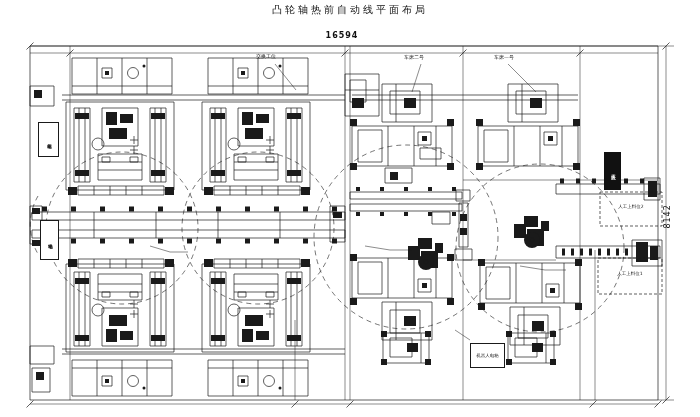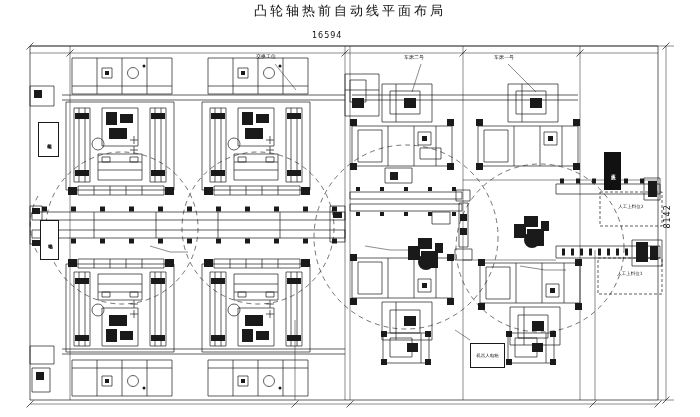--- a/index.html
+++ b/index.html
@@ -12,21 +12,21 @@
   svg *{stroke:#1a1a1a;fill:none;stroke-width:0.7;vector-effect:non-scaling-stroke;}
   svg .f{fill:#1a1a1a;stroke:none;}
   svg .thin{stroke-width:0.5;}
   svg .dash{stroke-dasharray:5 4;stroke-width:0.6;}
   svg .dbox{stroke-dasharray:3 2;stroke-width:0.7;}
   svg .feet{stroke-width:5;stroke-dasharray:5 24;}
   svg .feet2{stroke-width:4;stroke-dasharray:4 20;}
   svg .parts{stroke-width:7;stroke-dasharray:3 6;}
   svg .marks{stroke-width:5;stroke-dasharray:4 12;}
   .lbl{position:absolute;line-height:1.1;white-space:nowrap;}
-  .title{left:0;right:0;top:4px;text-align:center;font-size:13px;letter-spacing:3px;}
+  .title{left:0;right:0;top:4px;text-align:center;font-size:10px;letter-spacing:3px;}
   .dim{font-size:8px;letter-spacing:1px;}
   .small{font-size:5px;}
   .vert{writing-mode:vertical-rl;text-orientation:upright;white-space:normal;
         display:flex;align-items:center;justify-content:center;}
   .cab{border:0.5px solid #1a1a1a;background:#fff;font-size:4.5px;letter-spacing:0;}
   .blackbox{background:#111;color:#fff;font-size:4.5px;}
   .boxlbl{text-align:center;font-size:4.5px;}
   .elbox{position:absolute;border:0.8px solid #1a1a1a;display:flex;
          align-items:center;justify-content:center;font-size:4.5px;background:#fff;}
 </style>
@@ -251,21 +251,21 @@
       <polyline class="thin" points="508,64 536,92"></polyline>
       <polyline class="thin" points="150,246 170,252 188,252"></polyline>
       <polyline class="thin" points="365,246 390,250 412,250"></polyline>
       <polyline class="thin" points="520,266 545,270 566,270"></polyline>
       <polyline class="thin" points="470,340 455,330"></polyline>
     </g>
   </svg>
 
   <div class="lbl title">凸轮轴热前自动线平面布局</div>
 
-  <div class="lbl dim" style="left:312px;top:32px;width:60px;text-align:left;">16594</div>
+  <div class="lbl dim" style="left:312px;top:32px;width:60px;text-align:center;font-weight:bold;">16594</div>
 
   <div class="lbl dim" style="left:656px;top:212px;transform:rotate(-90deg);transform-origin:center;">8142</div>
 
   <div class="lbl small" style="left:256px;top:54px;">交换工位</div>
 
   <div class="lbl small" style="left:404px;top:55px;">车床二号</div>
 
   <div class="lbl small" style="left:494px;top:55px;">车床一号</div>
 
   <div class="lbl vert blackbox" style="left:604px;top:152px;width:17px;height:38px;">人工上料区</div>

